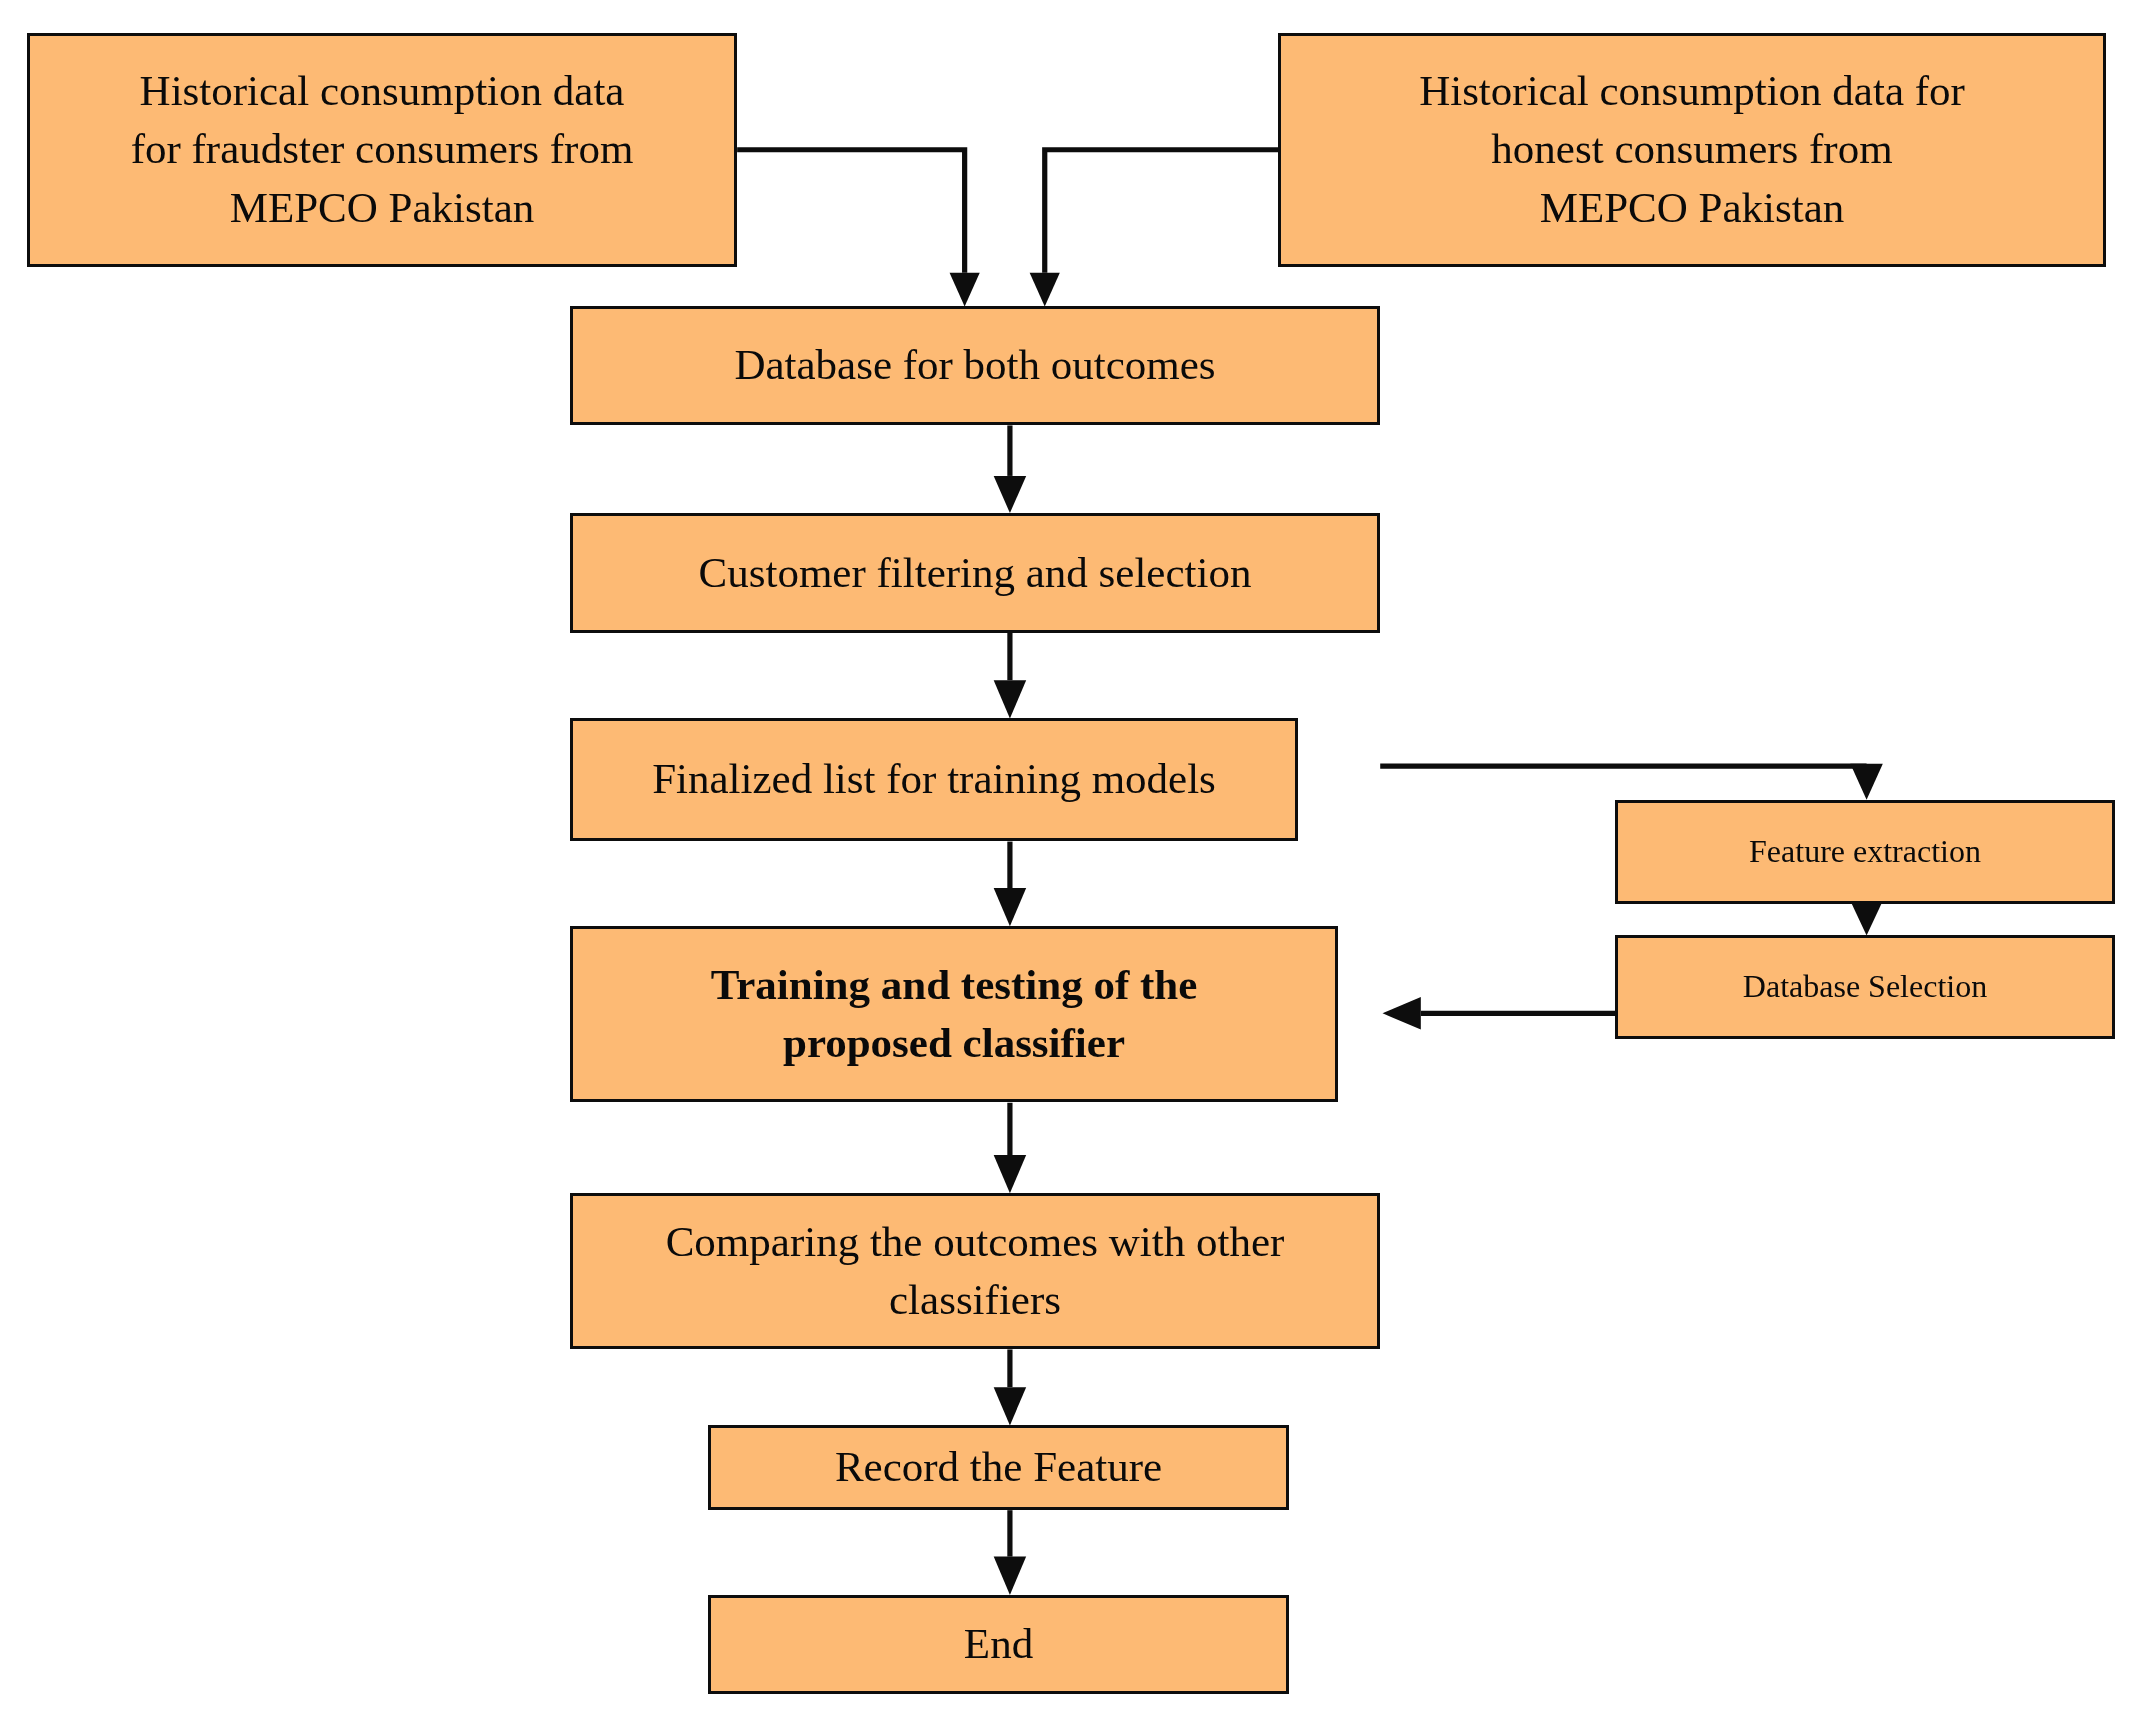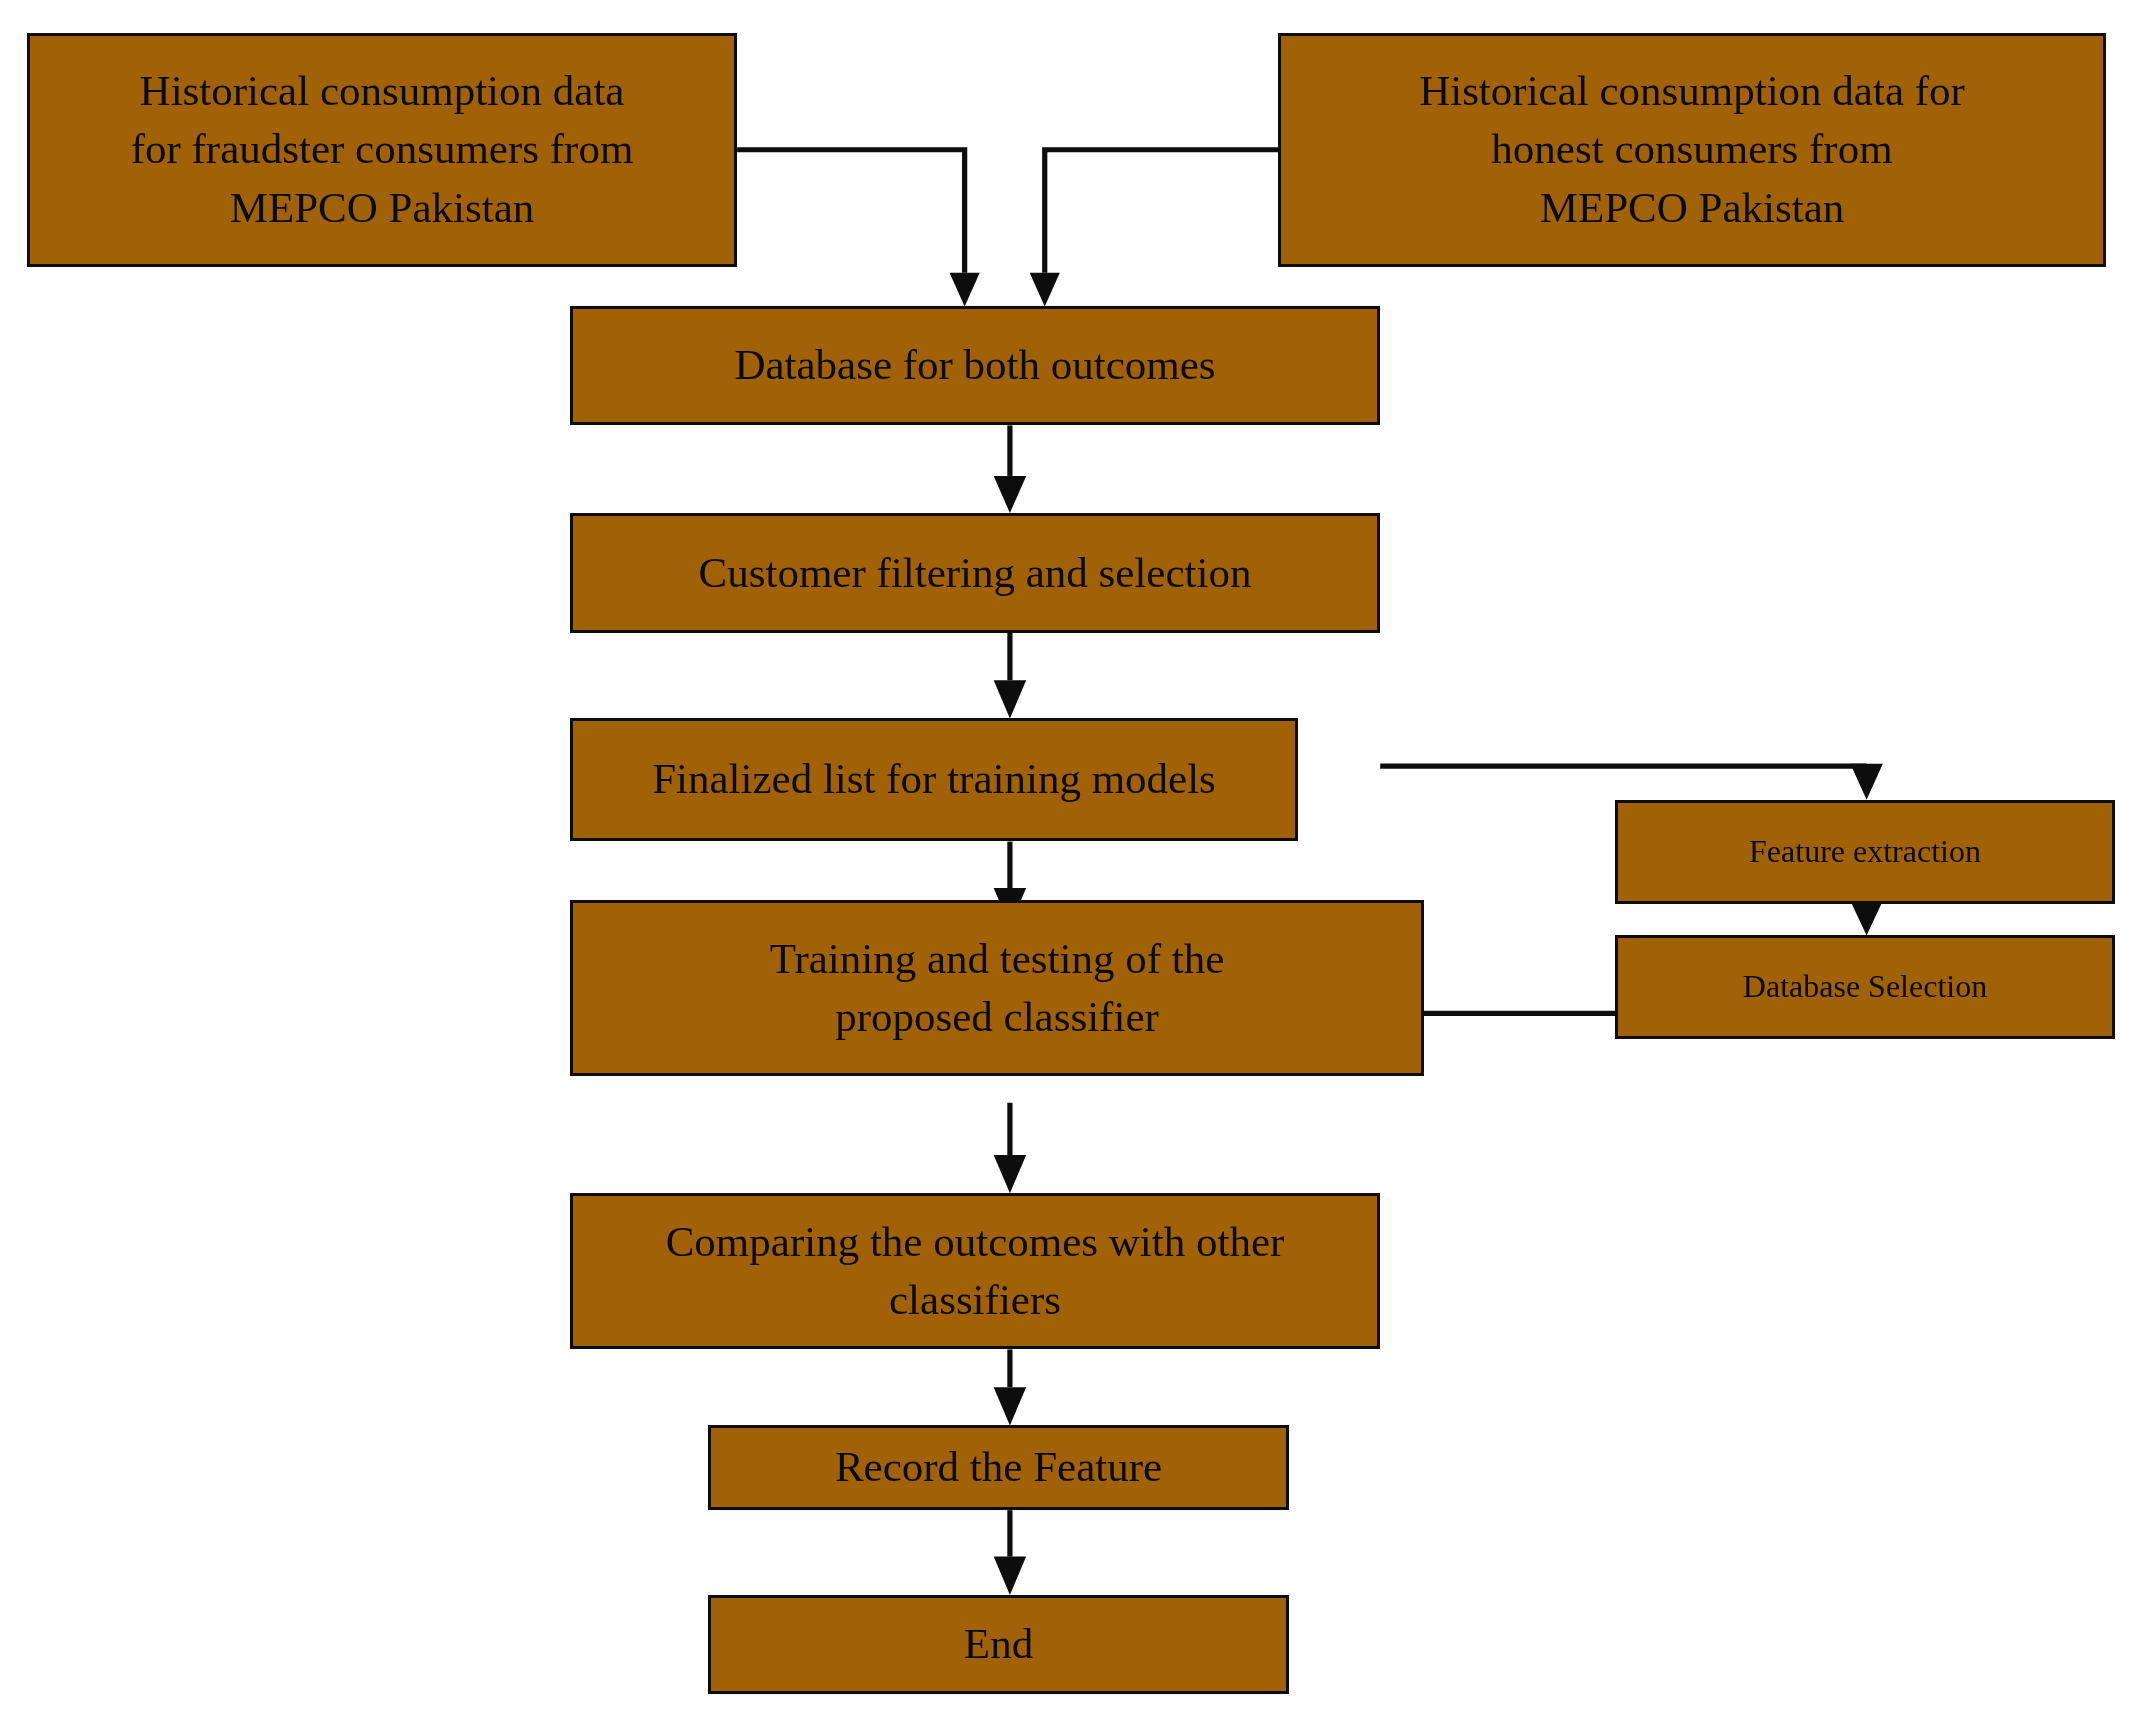--- a/index.html
+++ b/index.html
@@ -12,21 +12,21 @@
     width: 2151px;
     height: 1729px;
     background: #ffffff;
     overflow: hidden;
     font-family: "Liberation Serif", "DejaVu Serif", serif;
   }
   .node {
     position: absolute;
     box-sizing: border-box;
     border: 3.5px solid #0d0d0d;
-    background: #a16207;
+    background: #fdba74;
     display: flex;
     align-items: center;
     justify-content: center;
     text-align: center;
     color: #0a0a0a;
     line-height: 1.36;
     padding: 2.3px 8.1px;
   }
   .node .label {
     display: block;
@@ -138,21 +138,21 @@
   </div>
 
   <div class="node f-mid" style="left:1615px; top:800px; width:500px; height:104px;">
     <span class="label">Feature extraction</span>
   </div>
 
   <div class="node f-mid" style="left:1615px; top:935px; width:500px; height:104px;">
     <span class="label">Database Selection</span>
   </div>
 
-  <div class="node f-big" style="left:570px; top:900px; width:854px; height:176px;">
+  <div class="node f-big" style="left:570px; top:926px; width:768px; height:176px;font-weight:bold;">
     <span class="label">Training and testing of the
 proposed classifier</span>
   </div>
 
   <div class="node f-big" style="left:570px; top:1193px; width:810px; height:156px;">
     <span class="label">Comparing the outcomes with other
 classifiers</span>
   </div>
 
   <div class="node f-big" style="left:708px; top:1425px; width:581px; height:85px;">

